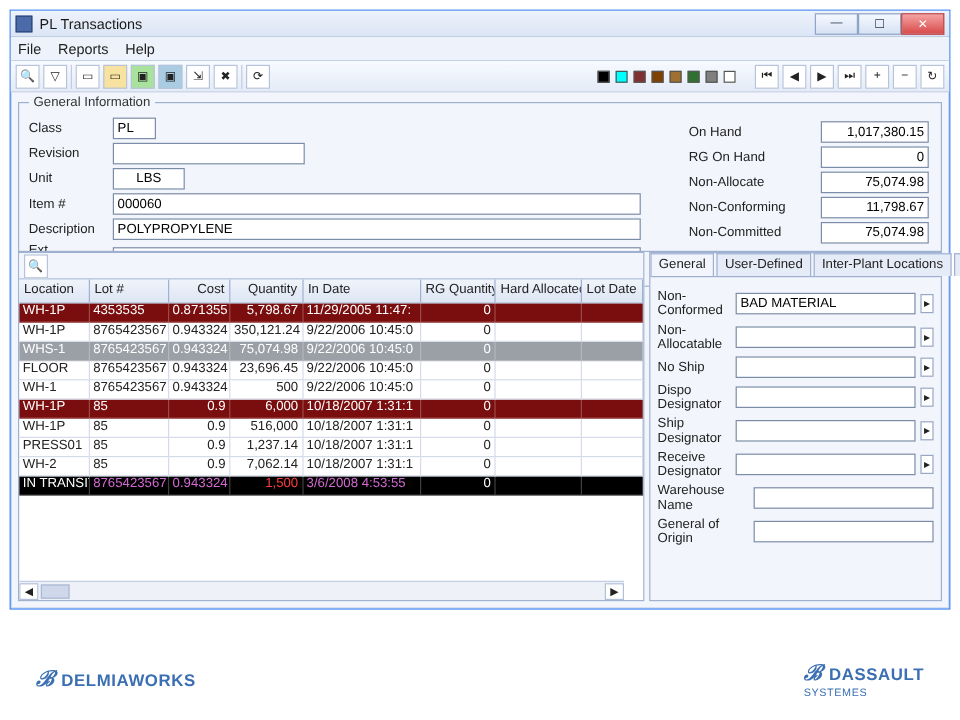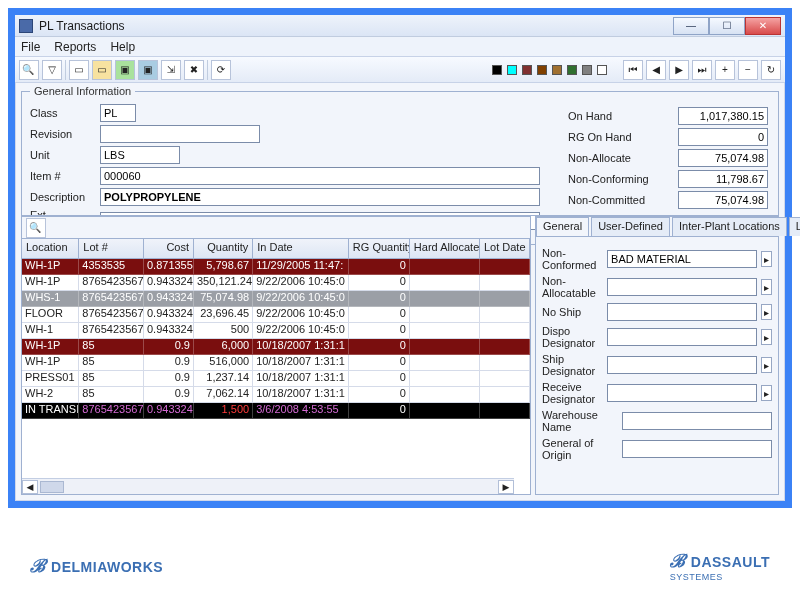--- a/index.html
+++ b/index.html
@@ -1,18 +1,18 @@
 <!DOCTYPE html>
 <html><head>
 <meta charset="utf-8">
 <style>
   * { box-sizing: border-box; }
   body { margin:0; font-family: Tahoma, sans-serif; font-size:11px; background:#fff; color:#222; }
   .page { width:800px; height:600px; position:relative; background:#fff; }
-  .window { position:absolute; left:8px; top:8px; width:784px; height:500px; border:7px solid #3b82f6; background:#f2f5fb; box-shadow:0 0 0 1px #cfd7ea inset; }
+  .window { position:absolute; left:8px; top:8px; width:784px; height:500px; border:1px solid #3b82f6; background:#f2f5fb; box-shadow:0 0 0 1px #cfd7ea inset; }
   .titlebar { height:22px; background:linear-gradient(#eef3fb,#dbe5f5); display:flex; align-items:center; padding:0 4px; font-size:12px; color:#1a1a1a; border-bottom:1px solid #c0ccdf;}
   .titlebar .ticon { width:14px;height:14px;background:#4a6aa8;margin-right:6px;display:inline-block;border:1px solid #2c4678;}
   .winbtns { display:flex; align-items:center; gap:0; margin-left:auto;}
   .winbtn { width:36px;height:18px;border:1px solid #8fa4c7;background:linear-gradient(#f5f9ff,#d7e2f3);display:flex;align-items:center;justify-content:center;font-size:10px;color:#2b3b57;}
   .winbtn.close{background:linear-gradient(#f5a3a3,#d84a4a);color:#fff;border-color:#b93333;}
   .menubar { height:20px; background:#eef3fb; border-bottom:1px solid #c7d2e7; display:flex; align-items:center; gap:14px; padding:0 6px; font-size:12px;}
   .toolbar { height:26px; background:linear-gradient(#f7faff,#e4ebf7); border-bottom:1px solid #c7d2e7; display:flex; align-items:center; padding:0 4px; gap:3px;}
   .tbtn { width:20px;height:20px;border:1px solid #b7c3da;background:#fff;display:flex;align-items:center;justify-content:center;font-size:10px;}
   .tbtn.y{background:#f7e2a0;}
   .spacer{flex:1;}
@@ -116,29 +116,29 @@
             <div class="girow">
                 <label class="lcol">Class</label>
               <input class="f" style="width: 36px;" value="PL">
               </div>
             <div class="girow">
                 <label class="lcol">Revision</label>
               <input class="f" style="width: 160px;" value="">
               </div>
             <div class="girow">
                 <label class="lcol">Unit</label>
-              <input class="f" style="width: 80px;" value="LBS">
+              <input class="f" style="width: 60px; text-align: center;" value="LBS">
               </div>
             <div class="girow">
                 <label class="lcol">Item #</label>
               <input class="f" style="width: 440px;" value="000060">
               </div>
             <div class="girow">
                 <label class="lcol">Description</label>
-              <input class="f" style="width: 440px; font-weight: bold;" value="POLYPROPYLENE">
+              <input class="f" style="width: 440px;" value="POLYPROPYLENE">
               </div>
             <div class="girow">
                 <label class="lcol">Ext Description</label>
               <input class="f" style="width: 440px;" value="">
               </div>
           </div>
           <div class="rightbox">
             <div class="rl">
                 <span>On Hand</span>
                 <input class="f" readonly="" value="1,017,380.15" style="">

